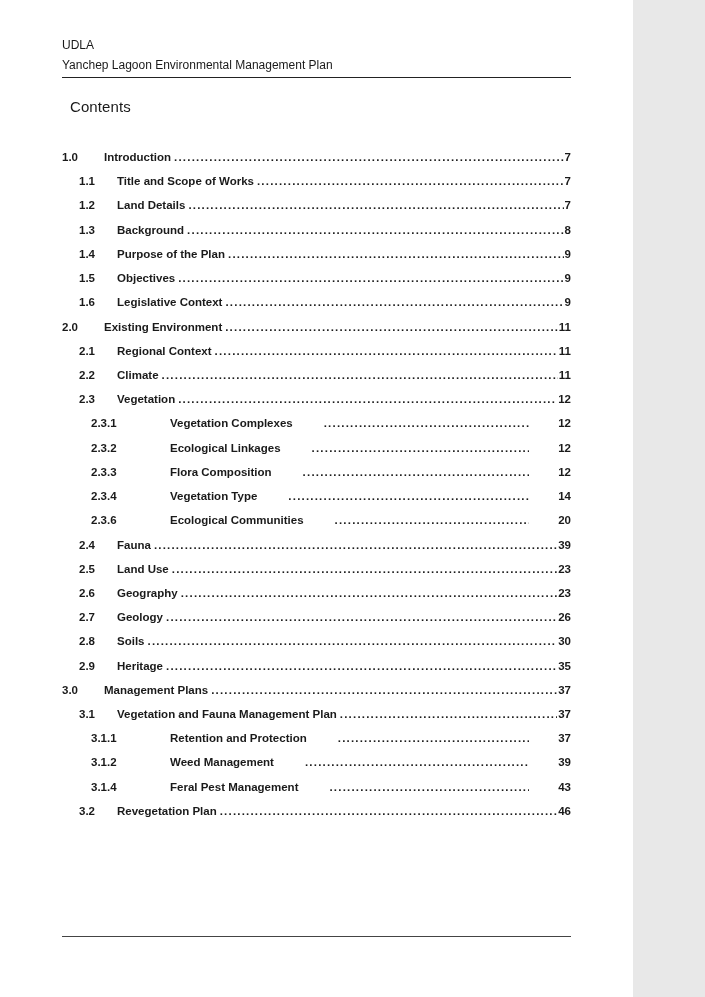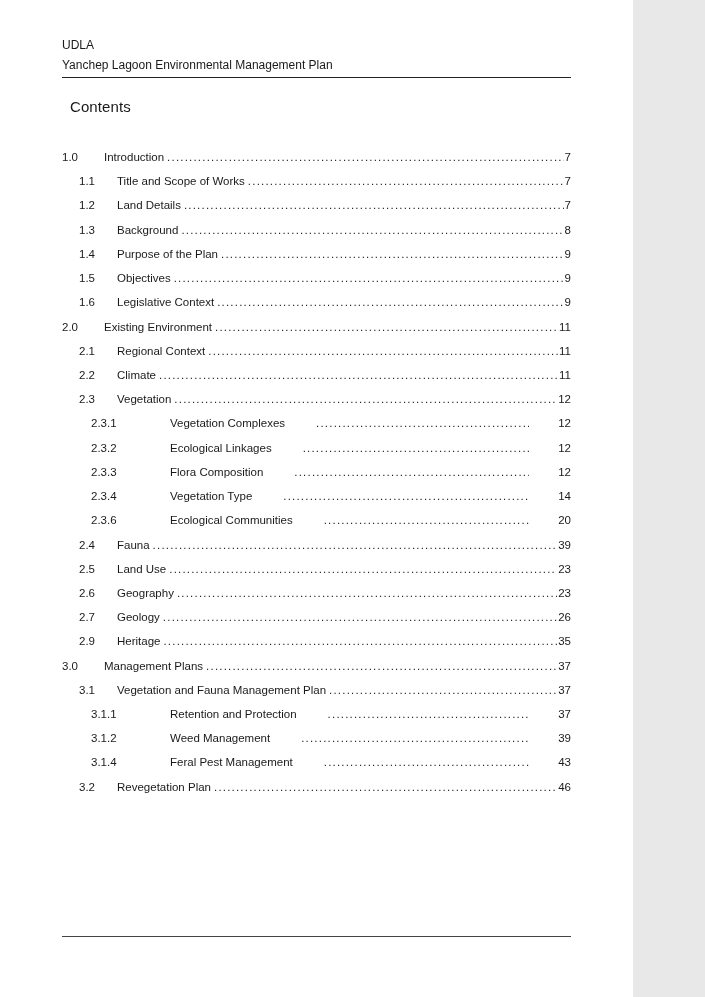--- a/index.html
+++ b/index.html
@@ -41,20 +41,21 @@
     font-weight: normal;
     letter-spacing: 0.1px;
     margin-left: 8px;
   }
   
   .toc {
     position: absolute;
     left: 62px;
     right: 62px;
     top: 145px;
+    font-weight: bold;
   }
   .toc-row {
     display: flex;
     align-items: baseline;
     height: 24.22px;
     font-size: 11.5px;
     line-height: 24.22px;
     cursor: pointer;
   }
   .toc-row .num { flex: none; }
@@ -224,20 +225,26 @@
     <span class="dots"></span>
     <span class="pagenum">23</span>
   </div>
       <div class="toc-row level-2">
     <span class="num">2.7</span>
     <span class="title">Geology</span>
     <span class="dots"></span>
     <span class="pagenum">26</span>
   </div>
       <div class="toc-row level-2">
+    <span class="num">2.8</span>
+    <span class="title">Soils</span>
+    <span class="dots"></span>
+    <span class="pagenum">30</span>
+  </div>
+      <div class="toc-row level-2">
     <span class="num">2.9</span>
     <span class="title">Heritage</span>
     <span class="dots"></span>
     <span class="pagenum">35</span>
   </div>
       <div class="toc-row level-1">
     <span class="num">3.0</span>
     <span class="title">Management Plans</span>
     <span class="dots"></span>
     <span class="pagenum">37</span>

